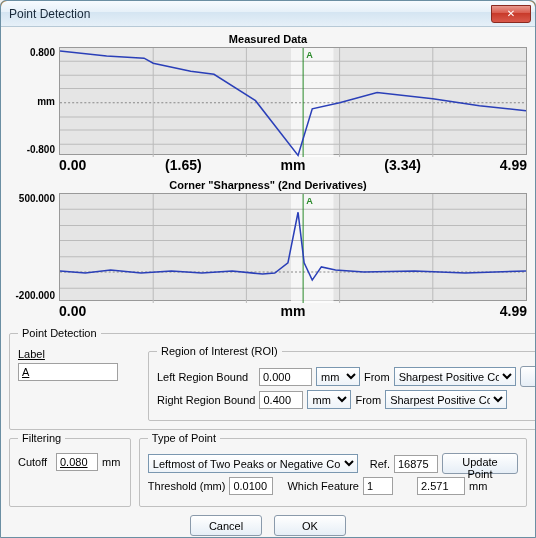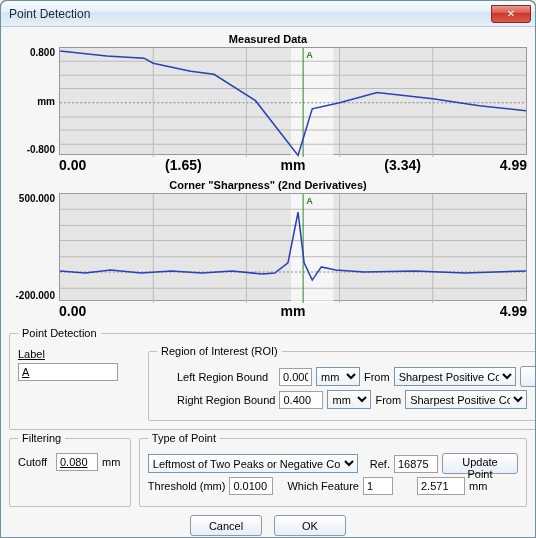--- a/index.html
+++ b/index.html
@@ -114,21 +114,20 @@
   display: flex;
   align-items: center;
   gap: 4px;
   margin: 3px 0;
 }
 label.fld {
   min-width: 34px;
 }
 label.fld-w {
   min-width: 98px;
-  margin-left: 20px;
 }
 input[type="text"] {
   border: 1px solid #a0a0a0;
   padding: 1px 3px;
   font-size: 11px;
   height: 18px;
   background: #fff;
 }
 select {
   border: 1px solid #7a97b0;
@@ -262,21 +261,21 @@
               <label class="fld">Label</label>
             </div>
           <div class="row">
               <input type="text" style="width: 100px;" value="A">
             </div>
         </div>
         <fieldset style="flex:1; margin:0;">
           <legend>Region of Interest (ROI)</legend>
           <div class="row">
             <label class="fld-w">Left Region Bound</label>
-            <input type="text" style="width: 33px;" value="0.000">
+            <input type="text" style="width: 53px;" value="0.000">
             <select style="width:44px"><option>mm</option></select>
             <span>From</span>
             <select style="width:122px"><option>Sharpest Positive Co</option></select>
             <button class="btn btn-sm" style="margin-left:auto">Update ROI</button>
           </div>
           <div class="row">
             <label class="fld-w">Right Region Bound</label>
             <input type="text" style="width: 44px;" value="0.400">
             <select style="width:44px"><option>mm</option></select>
             <span>From</span>

